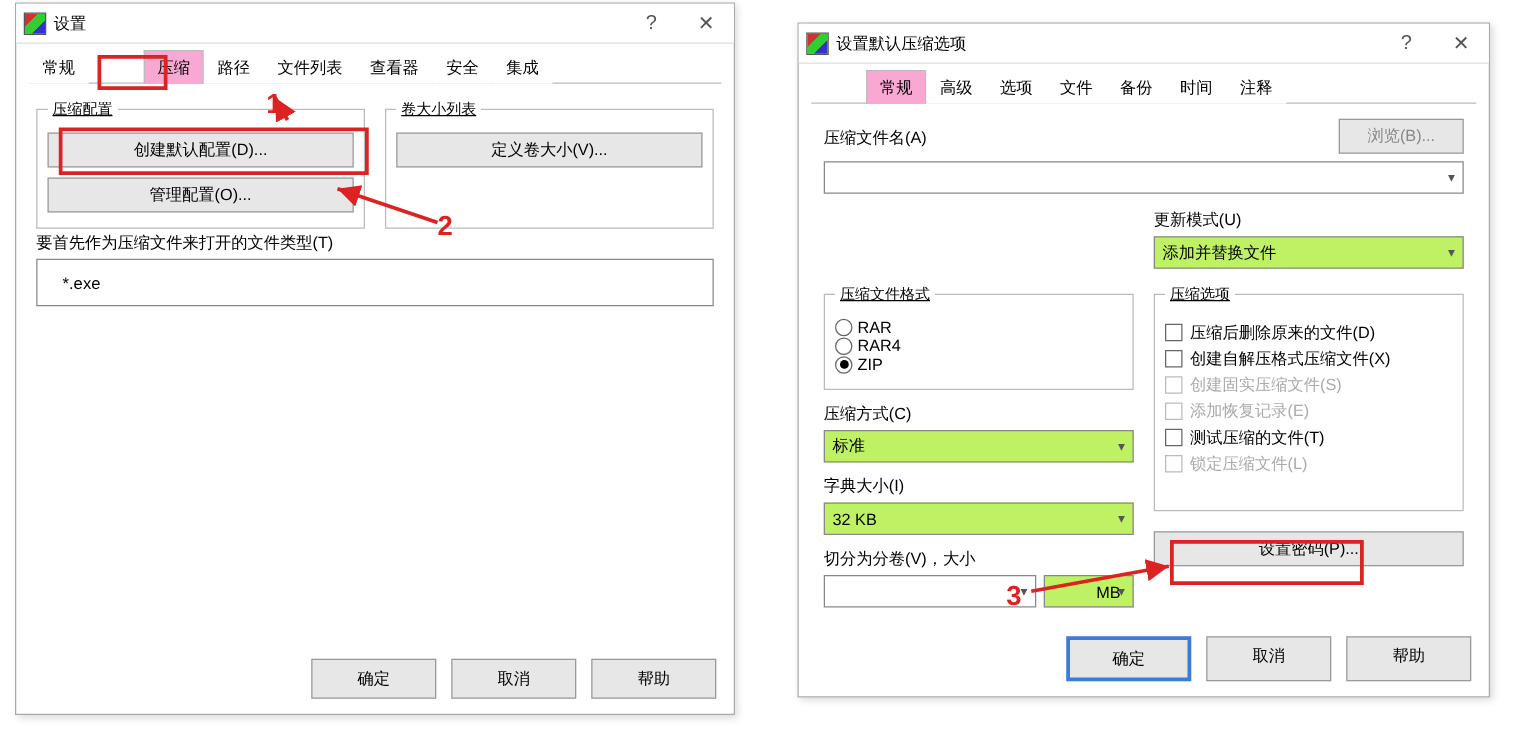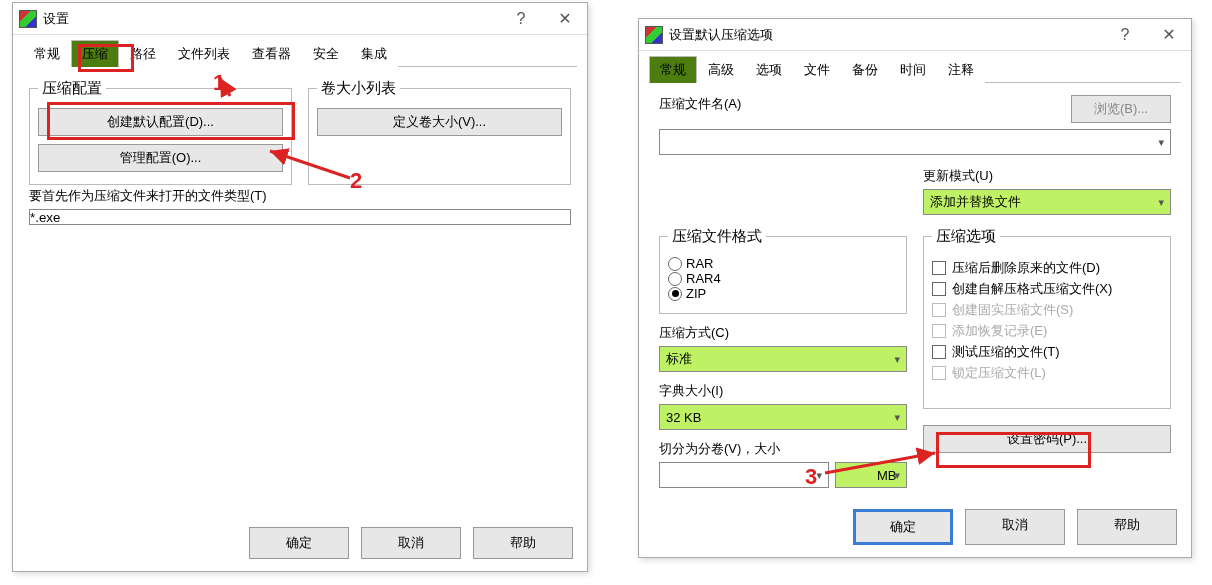--- a/index.html
+++ b/index.html
@@ -49,33 +49,35 @@
     padding: 4px 10px;
     border: 1px solid transparent;
     border-bottom: none;
     cursor: pointer;
     position: relative;
     top: 1px;
     background: #fff;
   }
   .tab.active {
     border-color: #bbb;
-    background: #4d7c0f;
+    background: #f9a8d4;
+    margin-left: 44px;
   }
   .content {
     padding: 12px 16px;
   }
   fieldset {
     border: 1px solid #bbb;
     margin: 0;
     padding: 10px 8px 12px 8px;
   }
   legend {
     padding: 0 4px;
-    font-size: 15px;
+    font-size: 12px;
+    text-decoration: underline;
   }
   .btn {
     border: 1px solid #999;
     background: #e7e7e7;
     padding: 4px 0;
     text-align: center;
     cursor: pointer;
     font-size: 13px;
   }
   .footer-btns {
@@ -83,23 +85,23 @@
     bottom: 12px;
     right: 14px;
     display: flex;
     gap: 12px;
   }
   .footer-btns .btn { width: 100px; padding: 6px 1px; }
   .lbl { margin-bottom: 4px; display: block; }
   .input {
     border: 1px solid #888;
     background: #fff;
-    height: 16px;
+    height: 38px;
     width: 100%;
-    padding: 2px 0;
+    padding: 2px 20px;
   }
   .combo {
     border: 1px solid #888;
     background: #bef264;
     height: 26px;
     display: flex;
     align-items: center;
     padding: 0 6px;
     position: relative;
   }
@@ -205,21 +207,21 @@
     <div class="tab">高级</div>
     <div class="tab">选项</div>
     <div class="tab">文件</div>
     <div class="tab">备份</div>
     <div class="tab">时间</div>
     <div class="tab">注释</div>
   </div>
 
   <div class="content" style="padding:12px 20px;">
 
-    <div style="display:flex; gap:6px; margin-bottom:6px;">
+    <div style="display:flex; align-items:flex-end; gap:6px; margin-bottom:6px;">
       <div style="flex:1;">
         <label class="lbl">压缩文件名(A)</label>
       </div>
       <div class="btn" style="width:100px; color:#888;">浏览(B)...</div>
     </div>
     <div class="combo light" style="margin-bottom:12px;">
       <span></span>
       <span class="chev">▾</span>
     </div>
 

